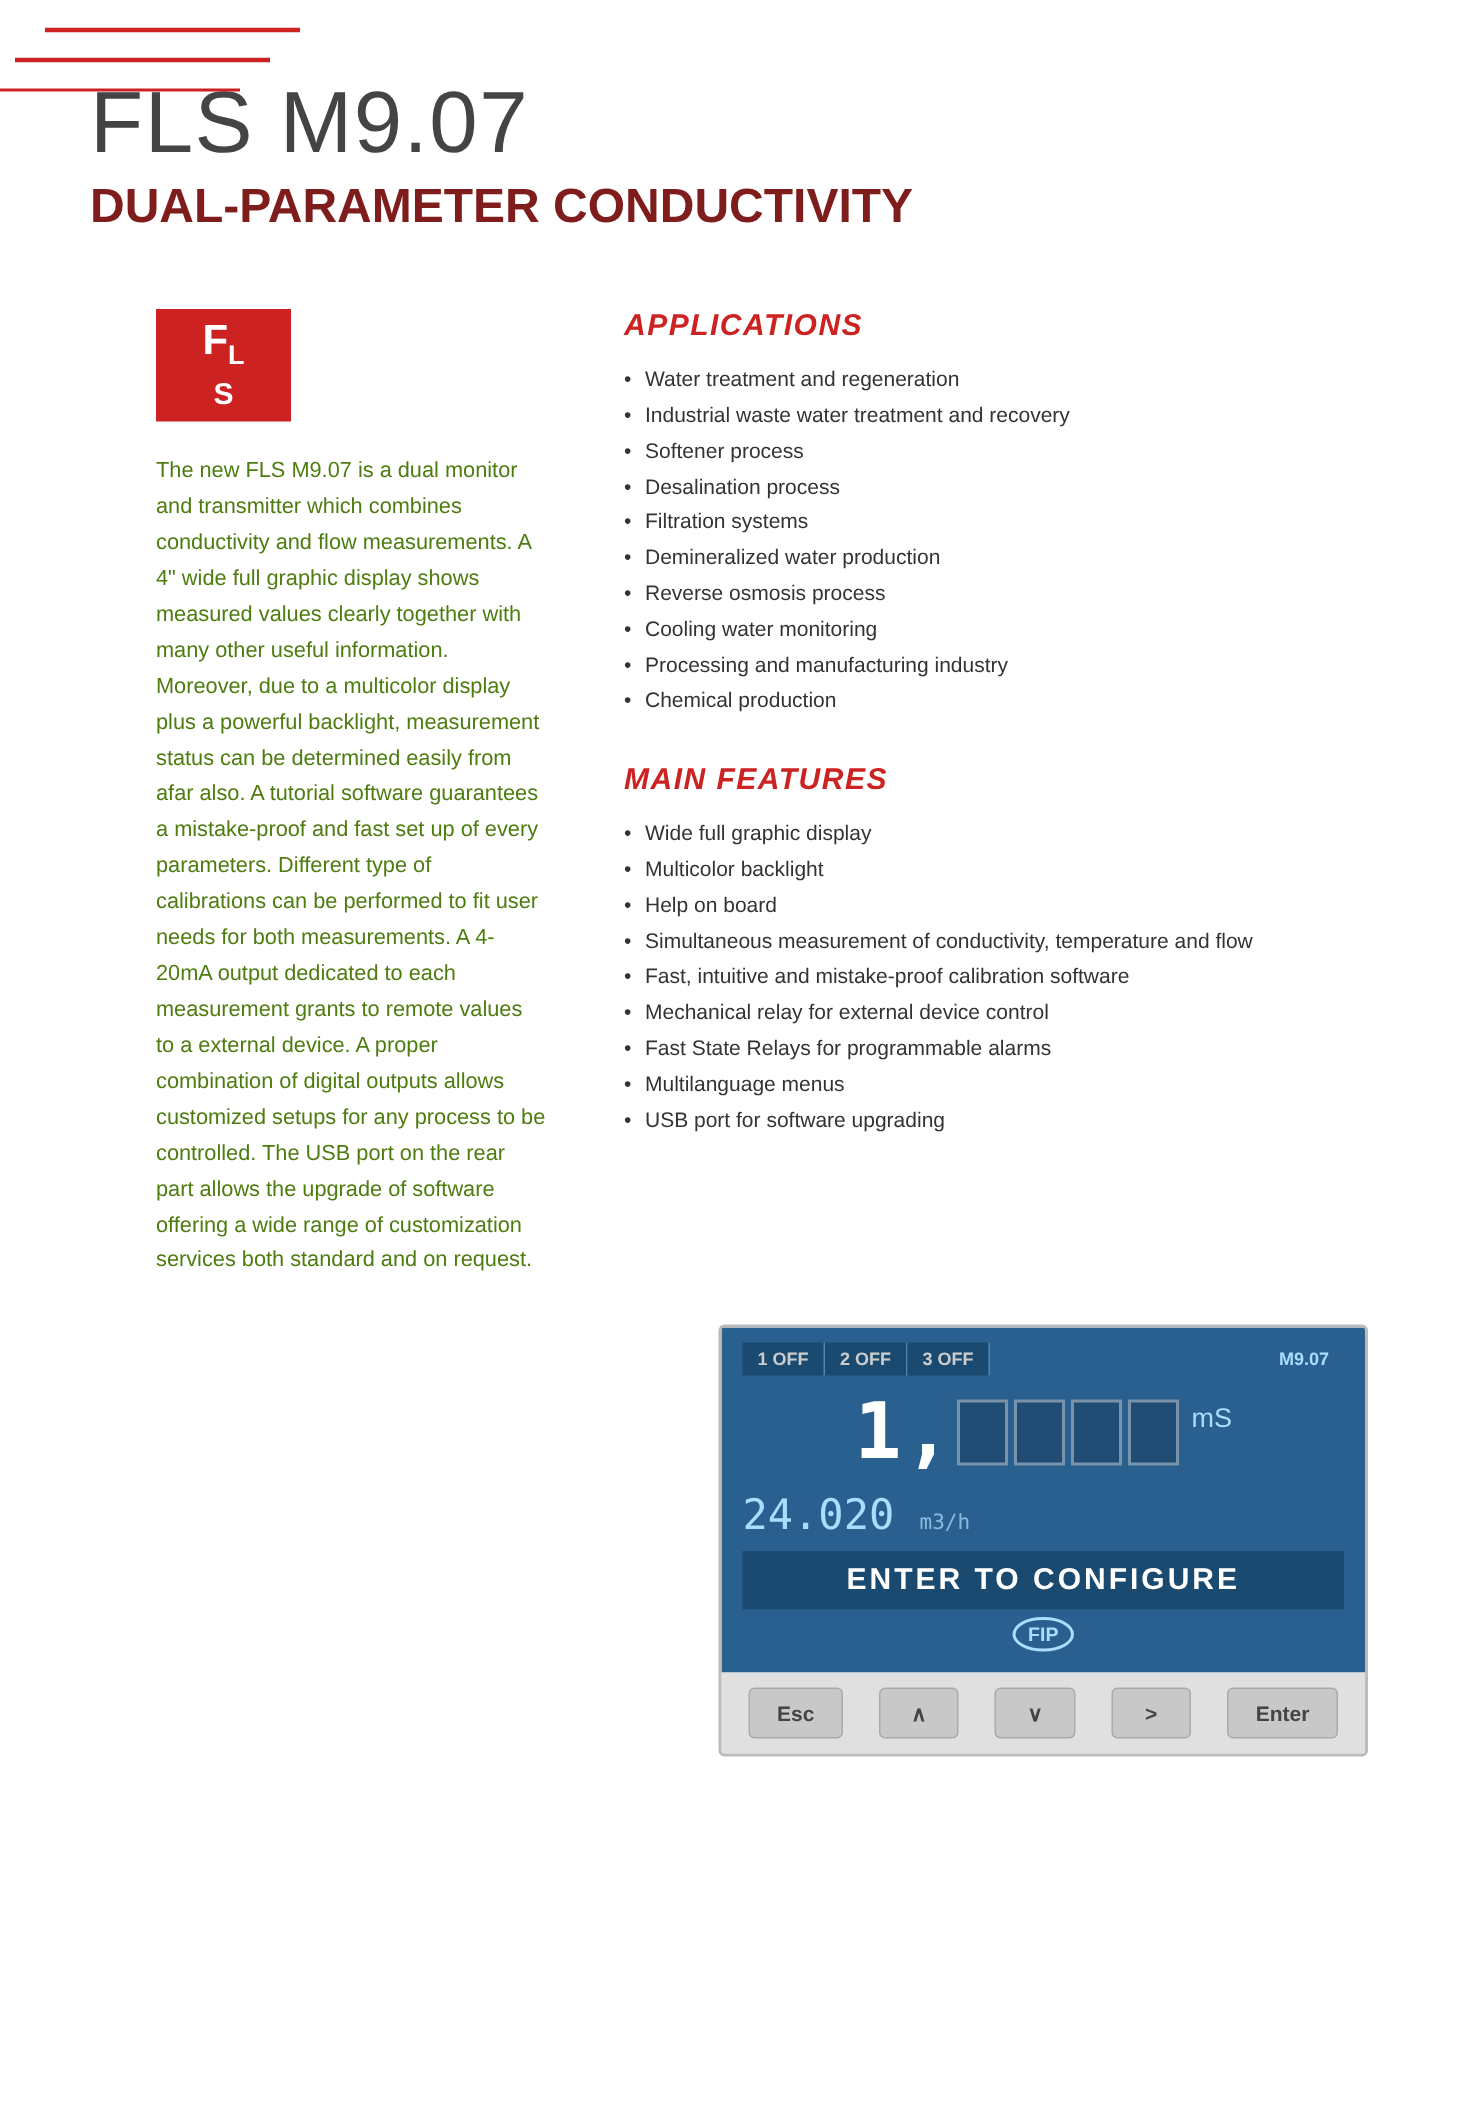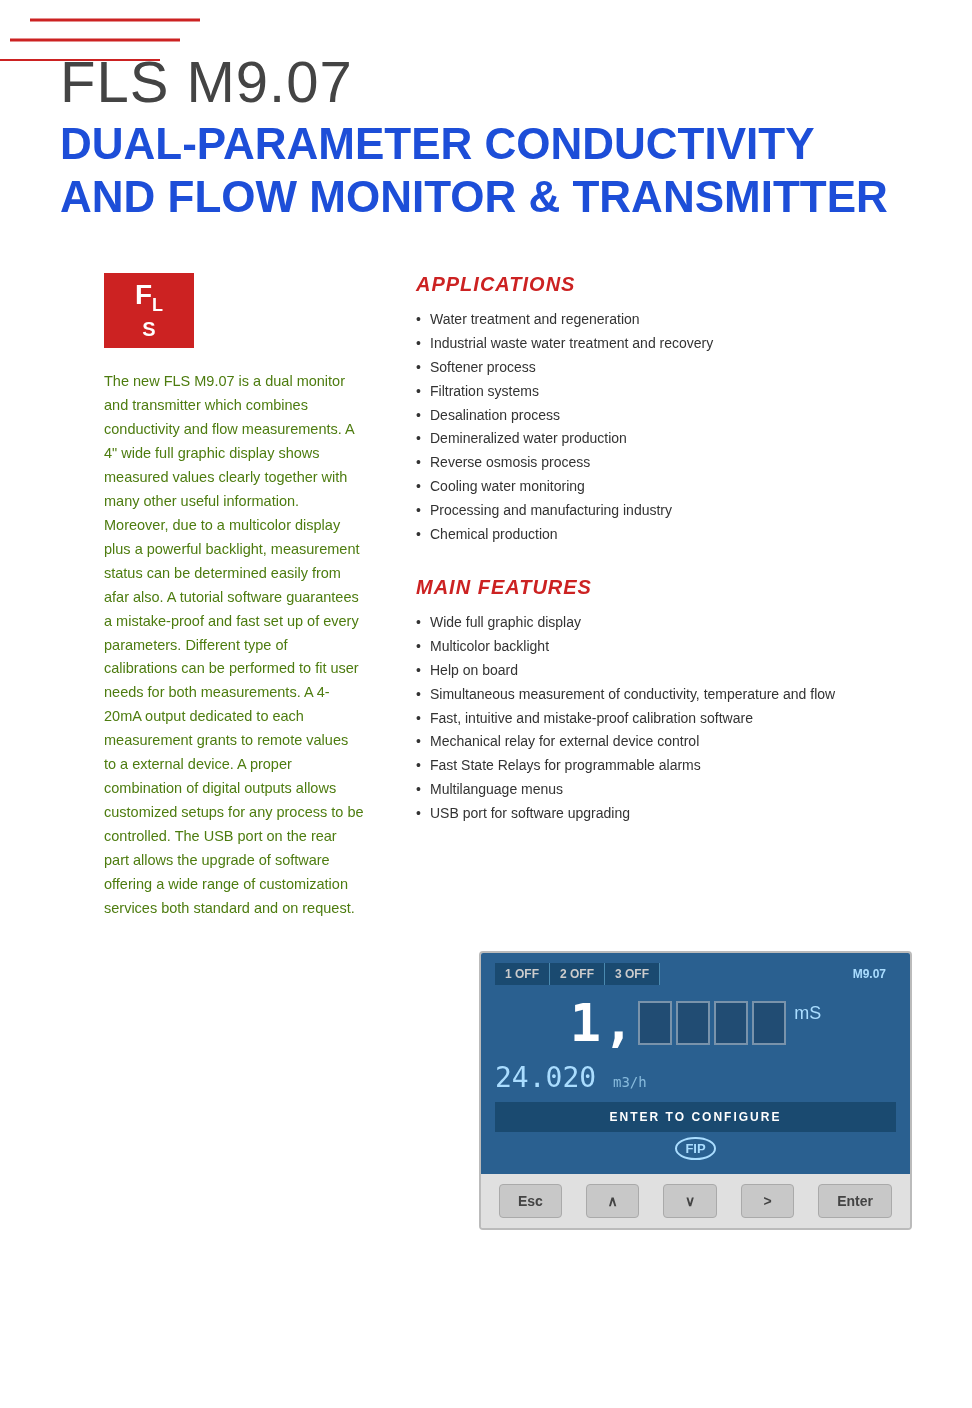--- a/index.html
+++ b/index.html
@@ -21,23 +21,23 @@
 
     .product-title {
       font-size: 58px;
       font-weight: 300;
       color: #444444;
       letter-spacing: 1px;
       line-height: 1.1;
     }
 
     .product-subtitle {
-      font-size: 44px;
+      font-size: 32px;
       font-weight: 900;
-      color: #1d4ed8;
+      color: #7f1d1d;
       line-height: 1.2;
       margin-top: 4px;
     }
 
     
     .content-area {
       display: flex;
       padding: 30px 60px 30px 60px;
       gap: 52px;
       margin-left: 44px;
@@ -179,21 +179,21 @@
 
     .device-reading-unit-small {
       font-size: 14px;
       color: #88bbdd;
     }
 
     .device-enter-bar {
       background: #1a4a70;
       color: white;
       text-align: center;
-      font-size: 12px;
+      font-size: 20px;
       font-weight: bold;
       padding: 8px;
       letter-spacing: 2px;
     }
 
     .device-logo-bar {
       background: #2a6090;
       text-align: center;
       padding: 8px;
       color: #aaddff;
@@ -251,21 +251,20 @@
 <svg class="top-lines-svg" viewBox="0 0 220 90" xmlns="http://www.w3.org/2000/svg">
   <line x1="30" y1="20" x2="200" y2="20" stroke="#cc2222" stroke-width="3"></line>
   <line x1="10" y1="40" x2="180" y2="40" stroke="#cc2222" stroke-width="3"></line>
   <line x1="-10" y1="60" x2="160" y2="60" stroke="#cc2222" stroke-width="2"></line>
 </svg>
 
 <div class="header">
   <div class="product-title">FLS M9.07</div>
   <div class="product-subtitle">
     <span>DUAL-PARAMETER CONDUCTIVITY</span><br>
-    <span>AND FLOW MONITOR &amp; TRANSMITTER</span>
   </div>
 </div>
 
 <div class="content-area">
 
   <div class="left-column">
 
     <div class="fls-logo">
       <div class="fls-logo-text">
         <span>F<sub style="font-size:18px;">L</sub></span><br>
@@ -278,22 +277,22 @@
   </div>
 
   <div class="right-column">
 
     <div class="applications-section">
       <div class="section-title">APPLICATIONS</div>
       <ul class="bullet-list">
         <li>Water treatment and regeneration</li>
         <li>Industrial waste water treatment and recovery</li>
         <li>Softener process</li>
+        <li>Desalination process</li>
         <li>Filtration systems</li>
-        <li>Desalination process</li>
         <li>Demineralized water production</li>
         <li>Reverse osmosis process</li>
         <li>Cooling water monitoring</li>
         <li>Processing and manufacturing industry</li>
         <li>Chemical production</li>
       </ul>
     </div>
 
     <div class="main-features-section">
       <div class="section-title">MAIN FEATURES</div>

